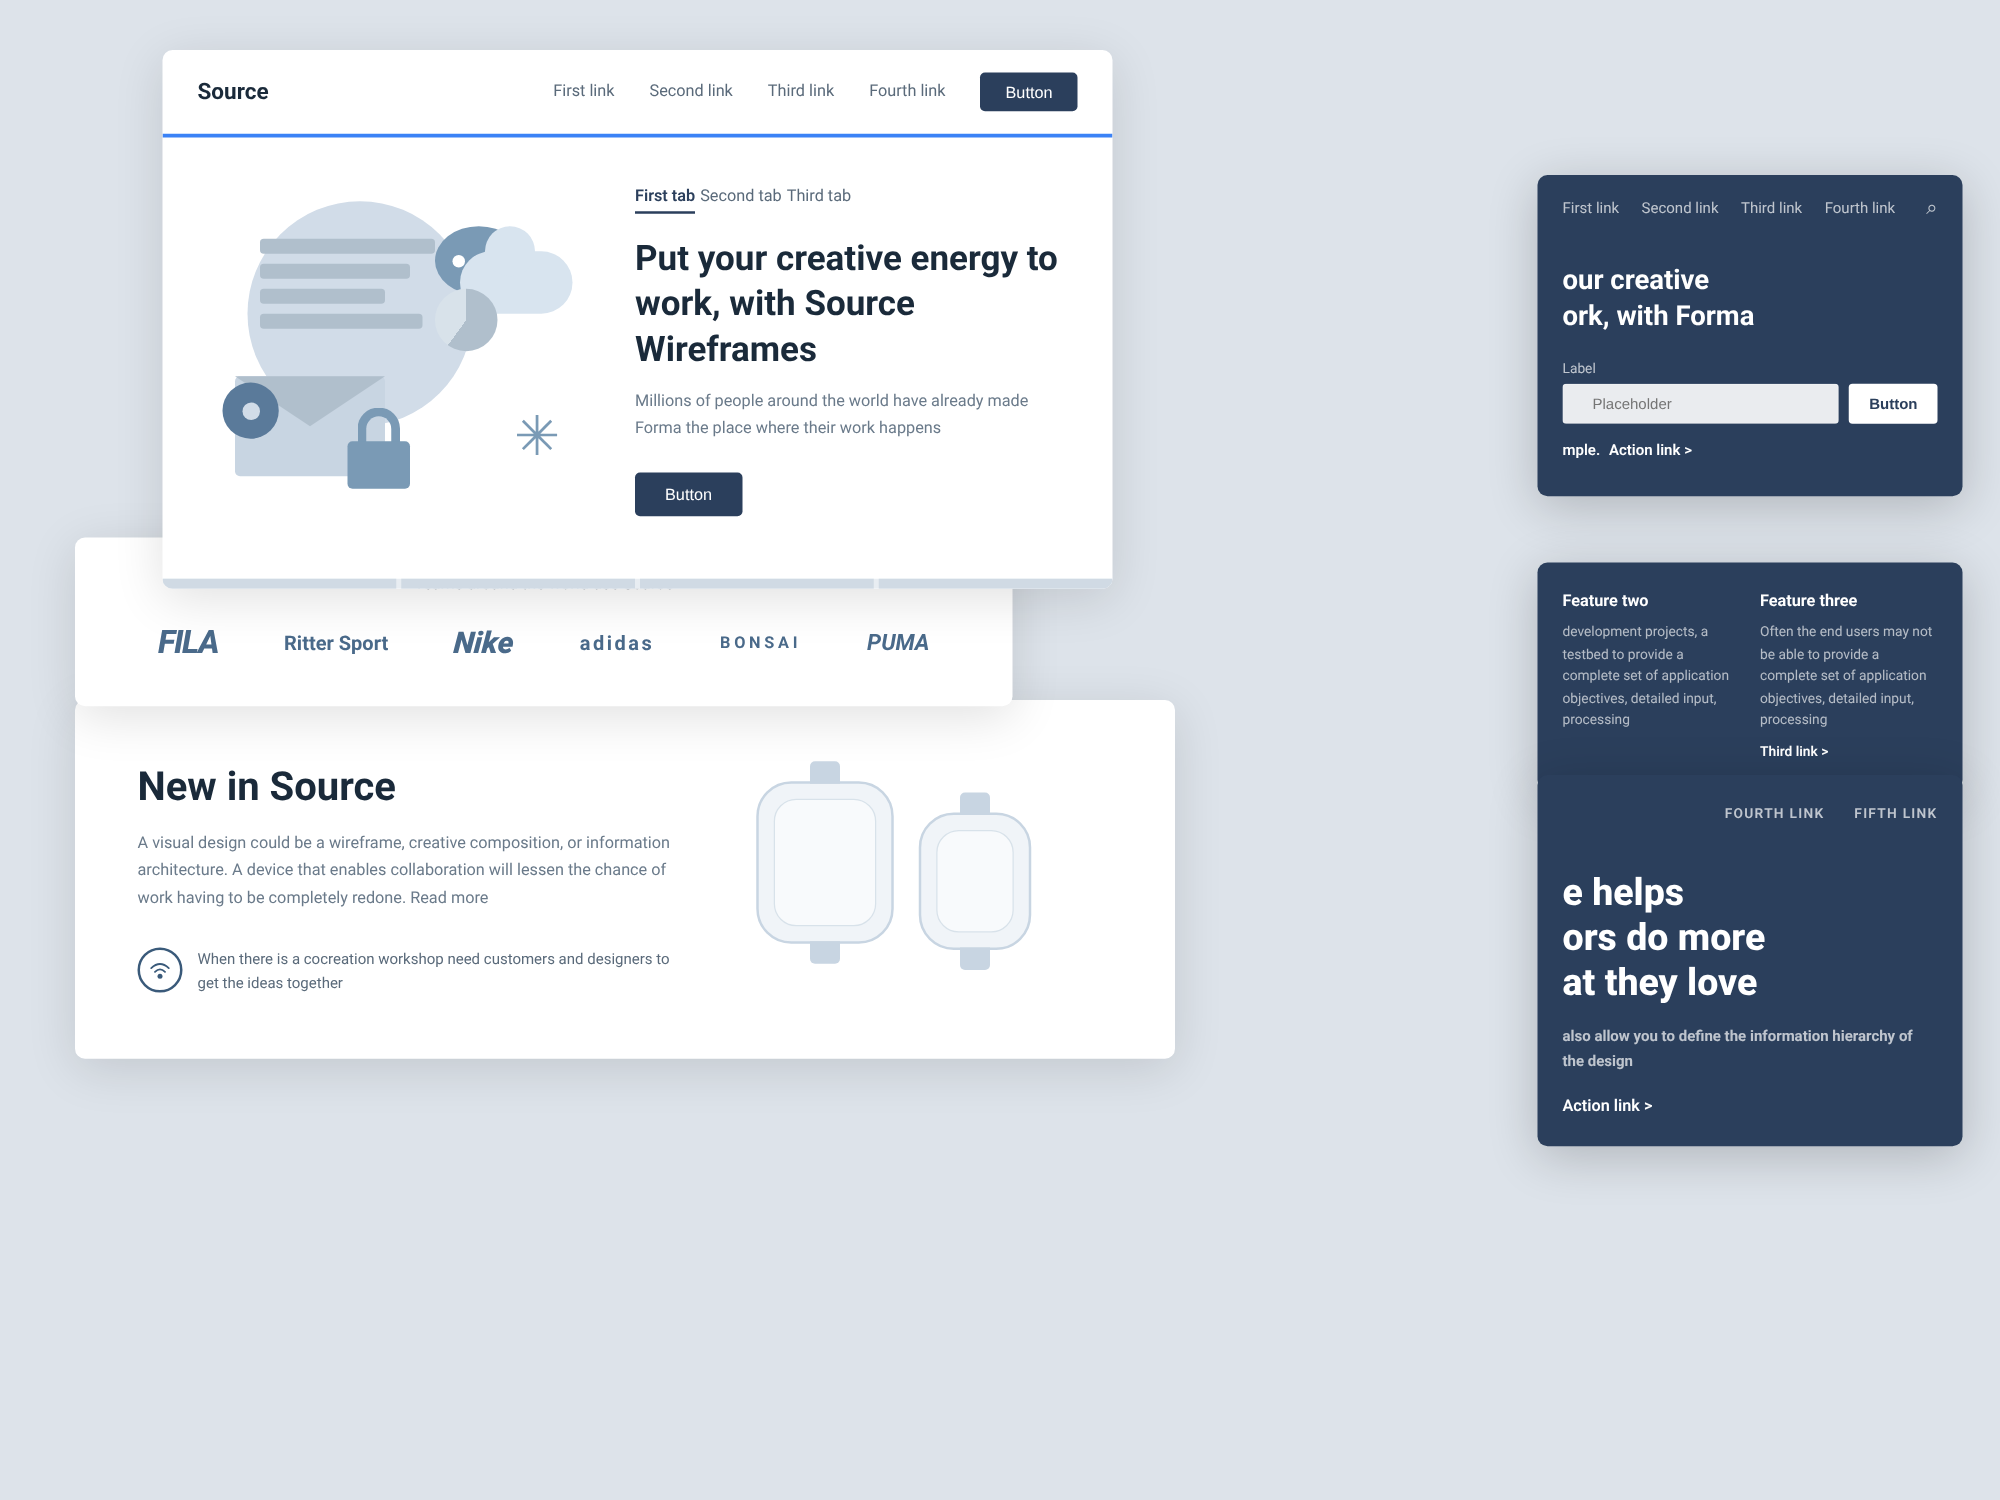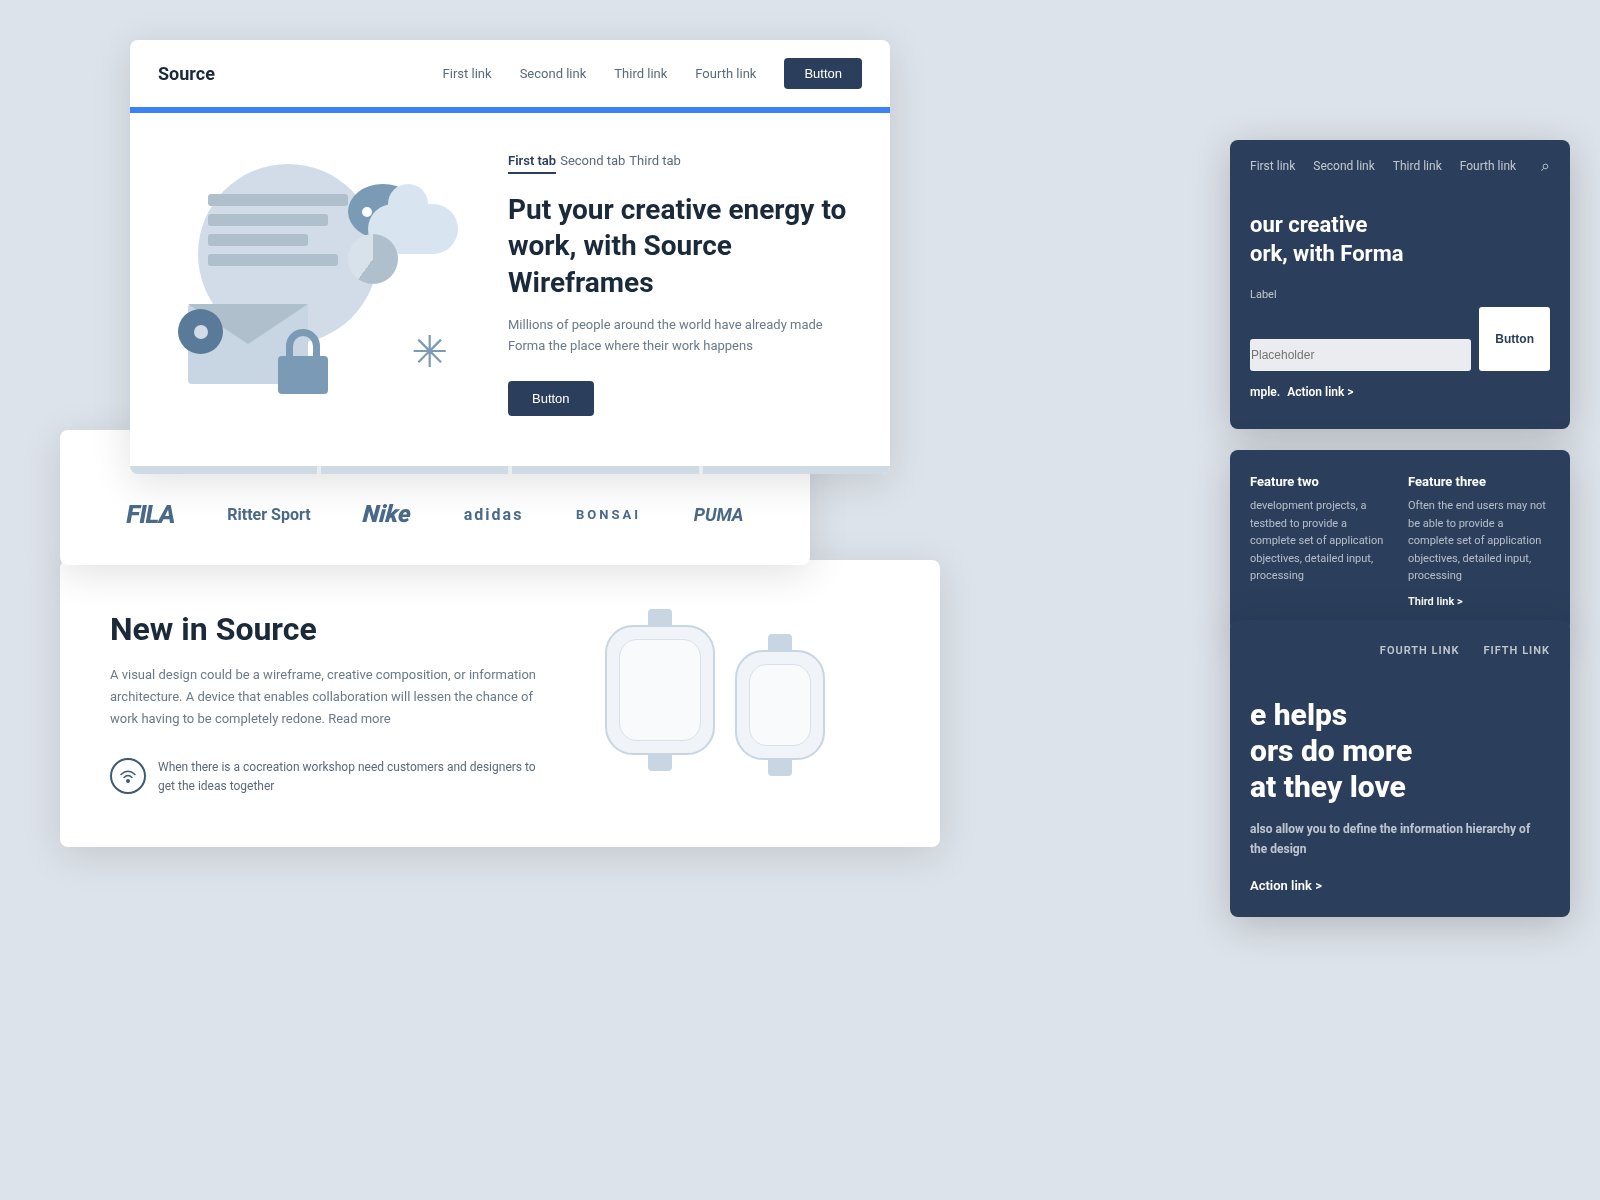--- a/index.html
+++ b/index.html
@@ -21,21 +21,21 @@
       background: #fff;
       border-radius: 8px;
       box-shadow: 0 8px 40px rgba(0,0,0,0.12);
       overflow: hidden;
       z-index: 10;
     }
     .card-main-nav {
       display: flex;
       align-items: center;
       padding: 18px 28px;
-      border-bottom: 6px solid #3b82f6;
+      border-bottom: 3px solid #3b82f6;
     }
     .card-main-logo {
       font-size: 18px;
       font-weight: 700;
       color: #1a2a3a;
       margin-right: auto;
     }
     .nav-links {
       display: flex;
       gap: 28px;
@@ -448,27 +448,26 @@
       color: rgba(255,255,255,0.7);
       margin-bottom: 6px;
     }
     .dark-input-row {
       display: flex;
       gap: 8px;
       margin-bottom: 14px;
     }
     .dark-input {
       flex: 1;
-      padding: 8px 0;
+      padding: 8px 23px;
       border: 1px solid rgba(255,255,255,0.2);
       background: rgba(255,255,255,0.9);
       border-radius: 3px;
       font-size: 12px;
       color: #9aa;
-      margin-top: 32px;
     }
     .dark-btn {
       background: #fff;
       color: #2b3f5c;
       border: none;
       border-radius: 3px;
       padding: 8px 16px;
       font-size: 12px;
       font-weight: 600;
       cursor: pointer;

